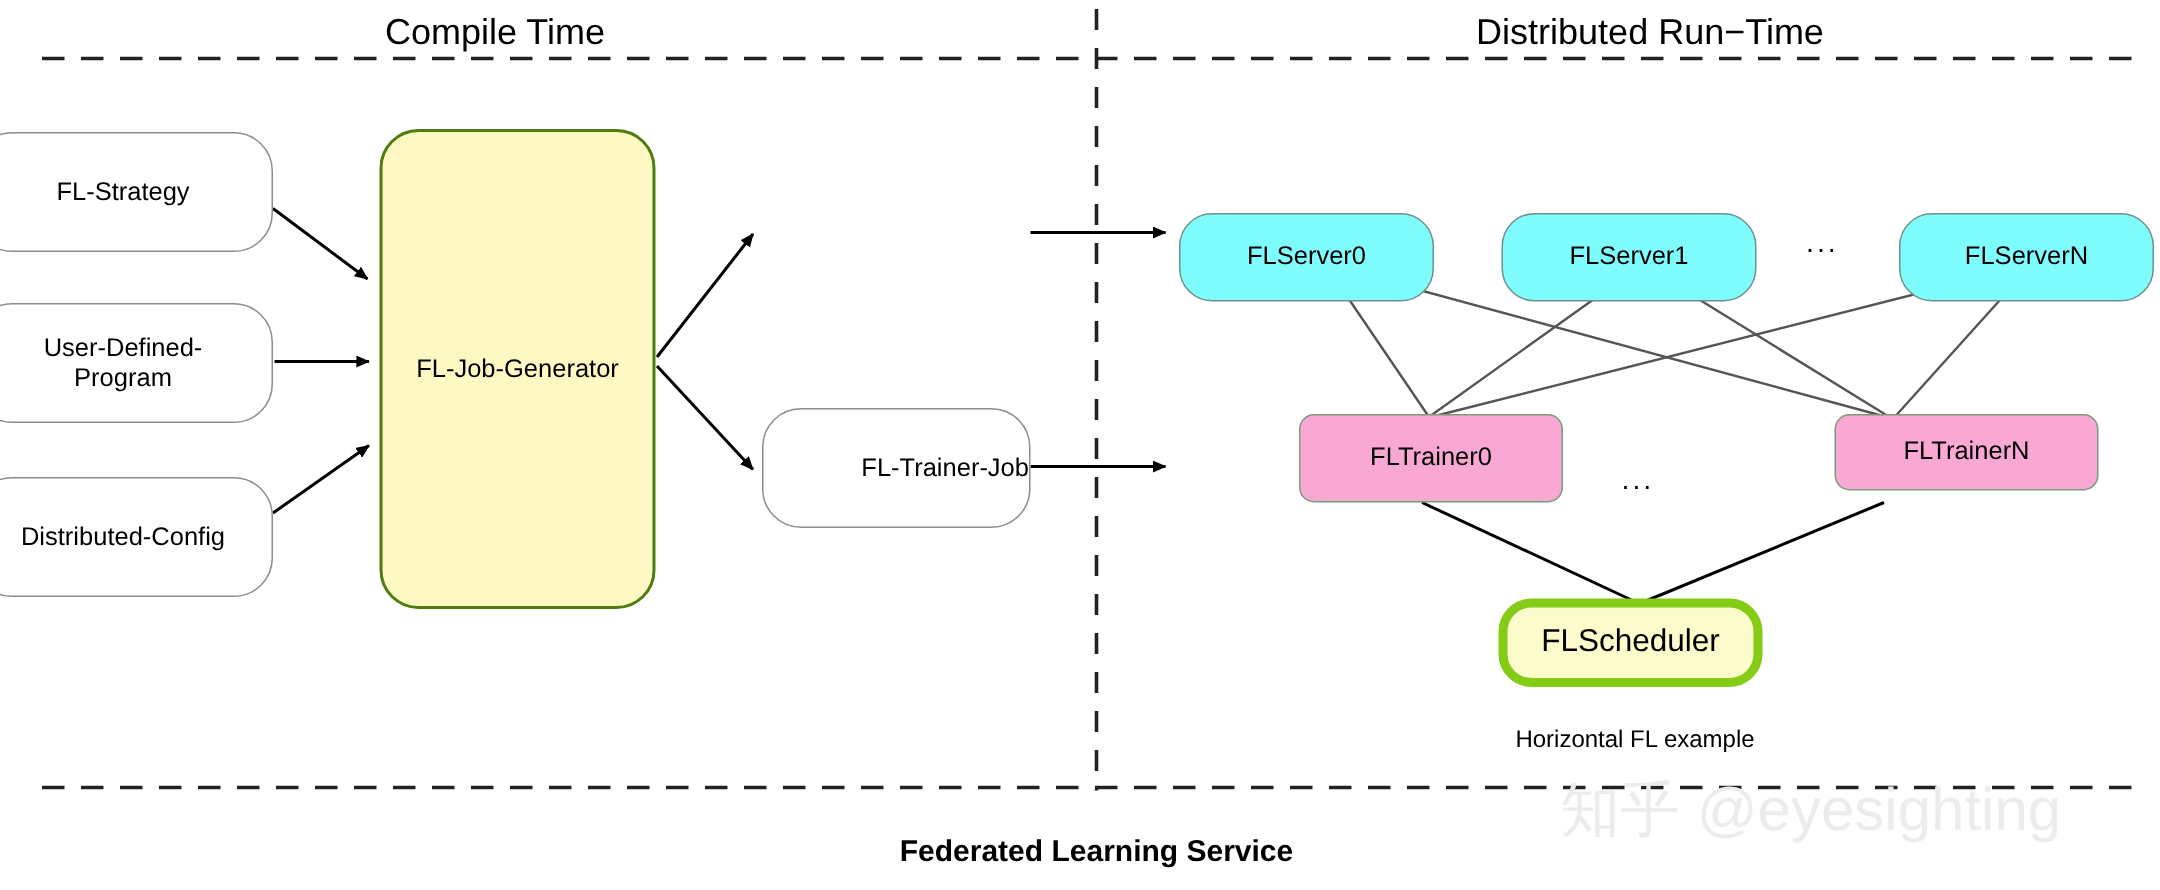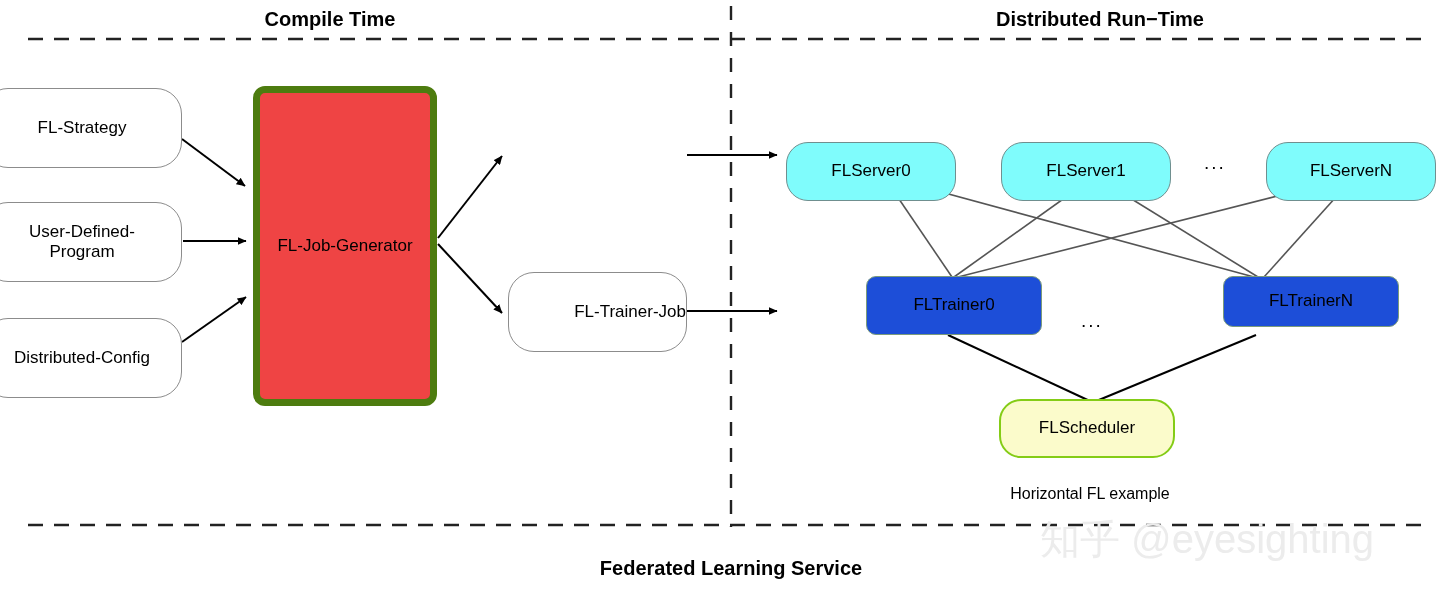--- a/index.html
+++ b/index.html
@@ -36,49 +36,49 @@
     line-height: 1.18;
     z-index: 3;
   }
   .node-plain {
     background: #ffffff;
     border: 1px solid #8c8c8c;
     border-radius: 26px;
     font-size: 17px;
   }
   .node-generator {
-    background: #ef4444;
-    border: 7px solid #4d7c0f;
-    border-radius: 12px;
+    background: #fef9c3;
+    border: 2px solid #4d7c0f;
+    border-radius: 26px;
     font-size: 17px;
   }
   .node-server {
     background: #7ffcfc;
     border: 1px solid #6f8f8f;
     border-radius: 22px;
     font-size: 17px;
     margin-top: 24px;
   }
   .node-trainer {
-    background: #1d4ed8;
+    background: #f9a8d4;
     border: 1px solid #7b9b7b;
     border-radius: 10px;
     font-size: 17px;
   }
   .node-scheduler {
     background: #fbfbcb;
-    border: 2px solid #84cc16;
+    border: 6px solid #84cc16;
     border-radius: 22px;
-    font-size: 17px;
+    font-size: 21px;
     text-align: center;
   }
   .phase-label {
     position: absolute;
-    font-size: 20px;
-    font-weight: bold;
+    font-size: 24px;
+    font-weight: normal;
     color: #000000;
     text-align: center;
     z-index: 3;
   }
   .footer-title {
     position: absolute;
     font-size: 20px;
     font-weight: bold;
     color: #000000;
     text-align: center;

